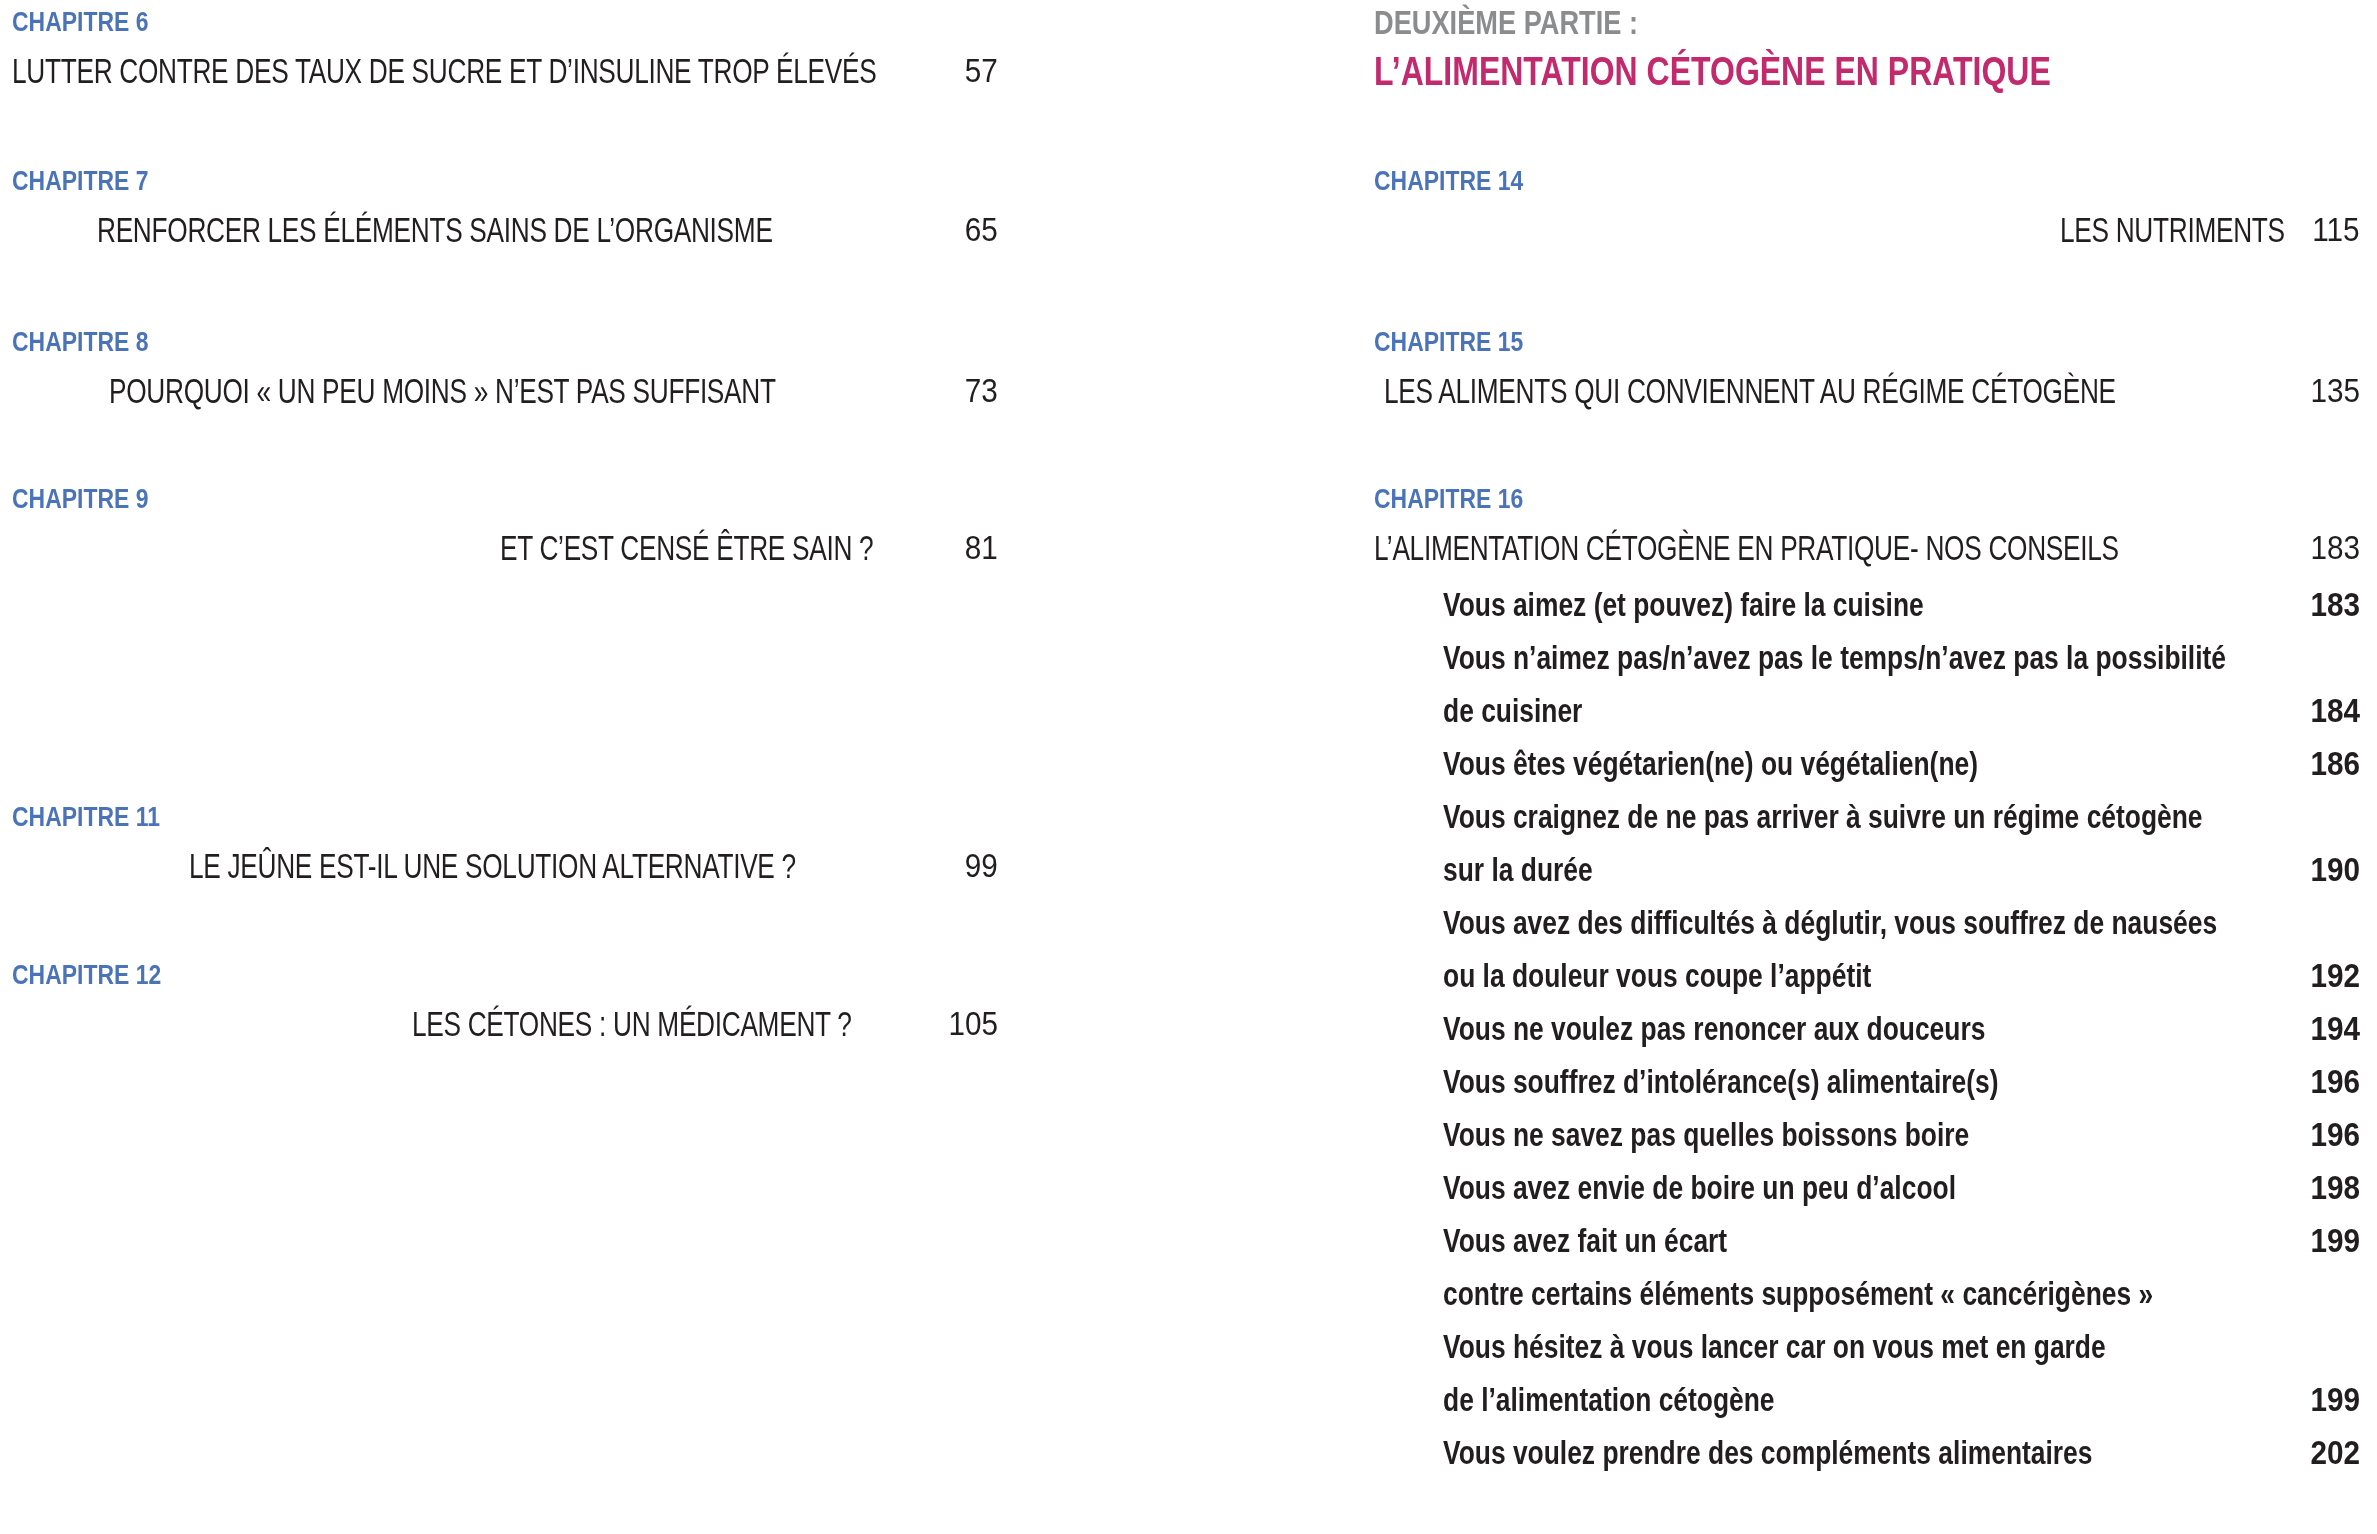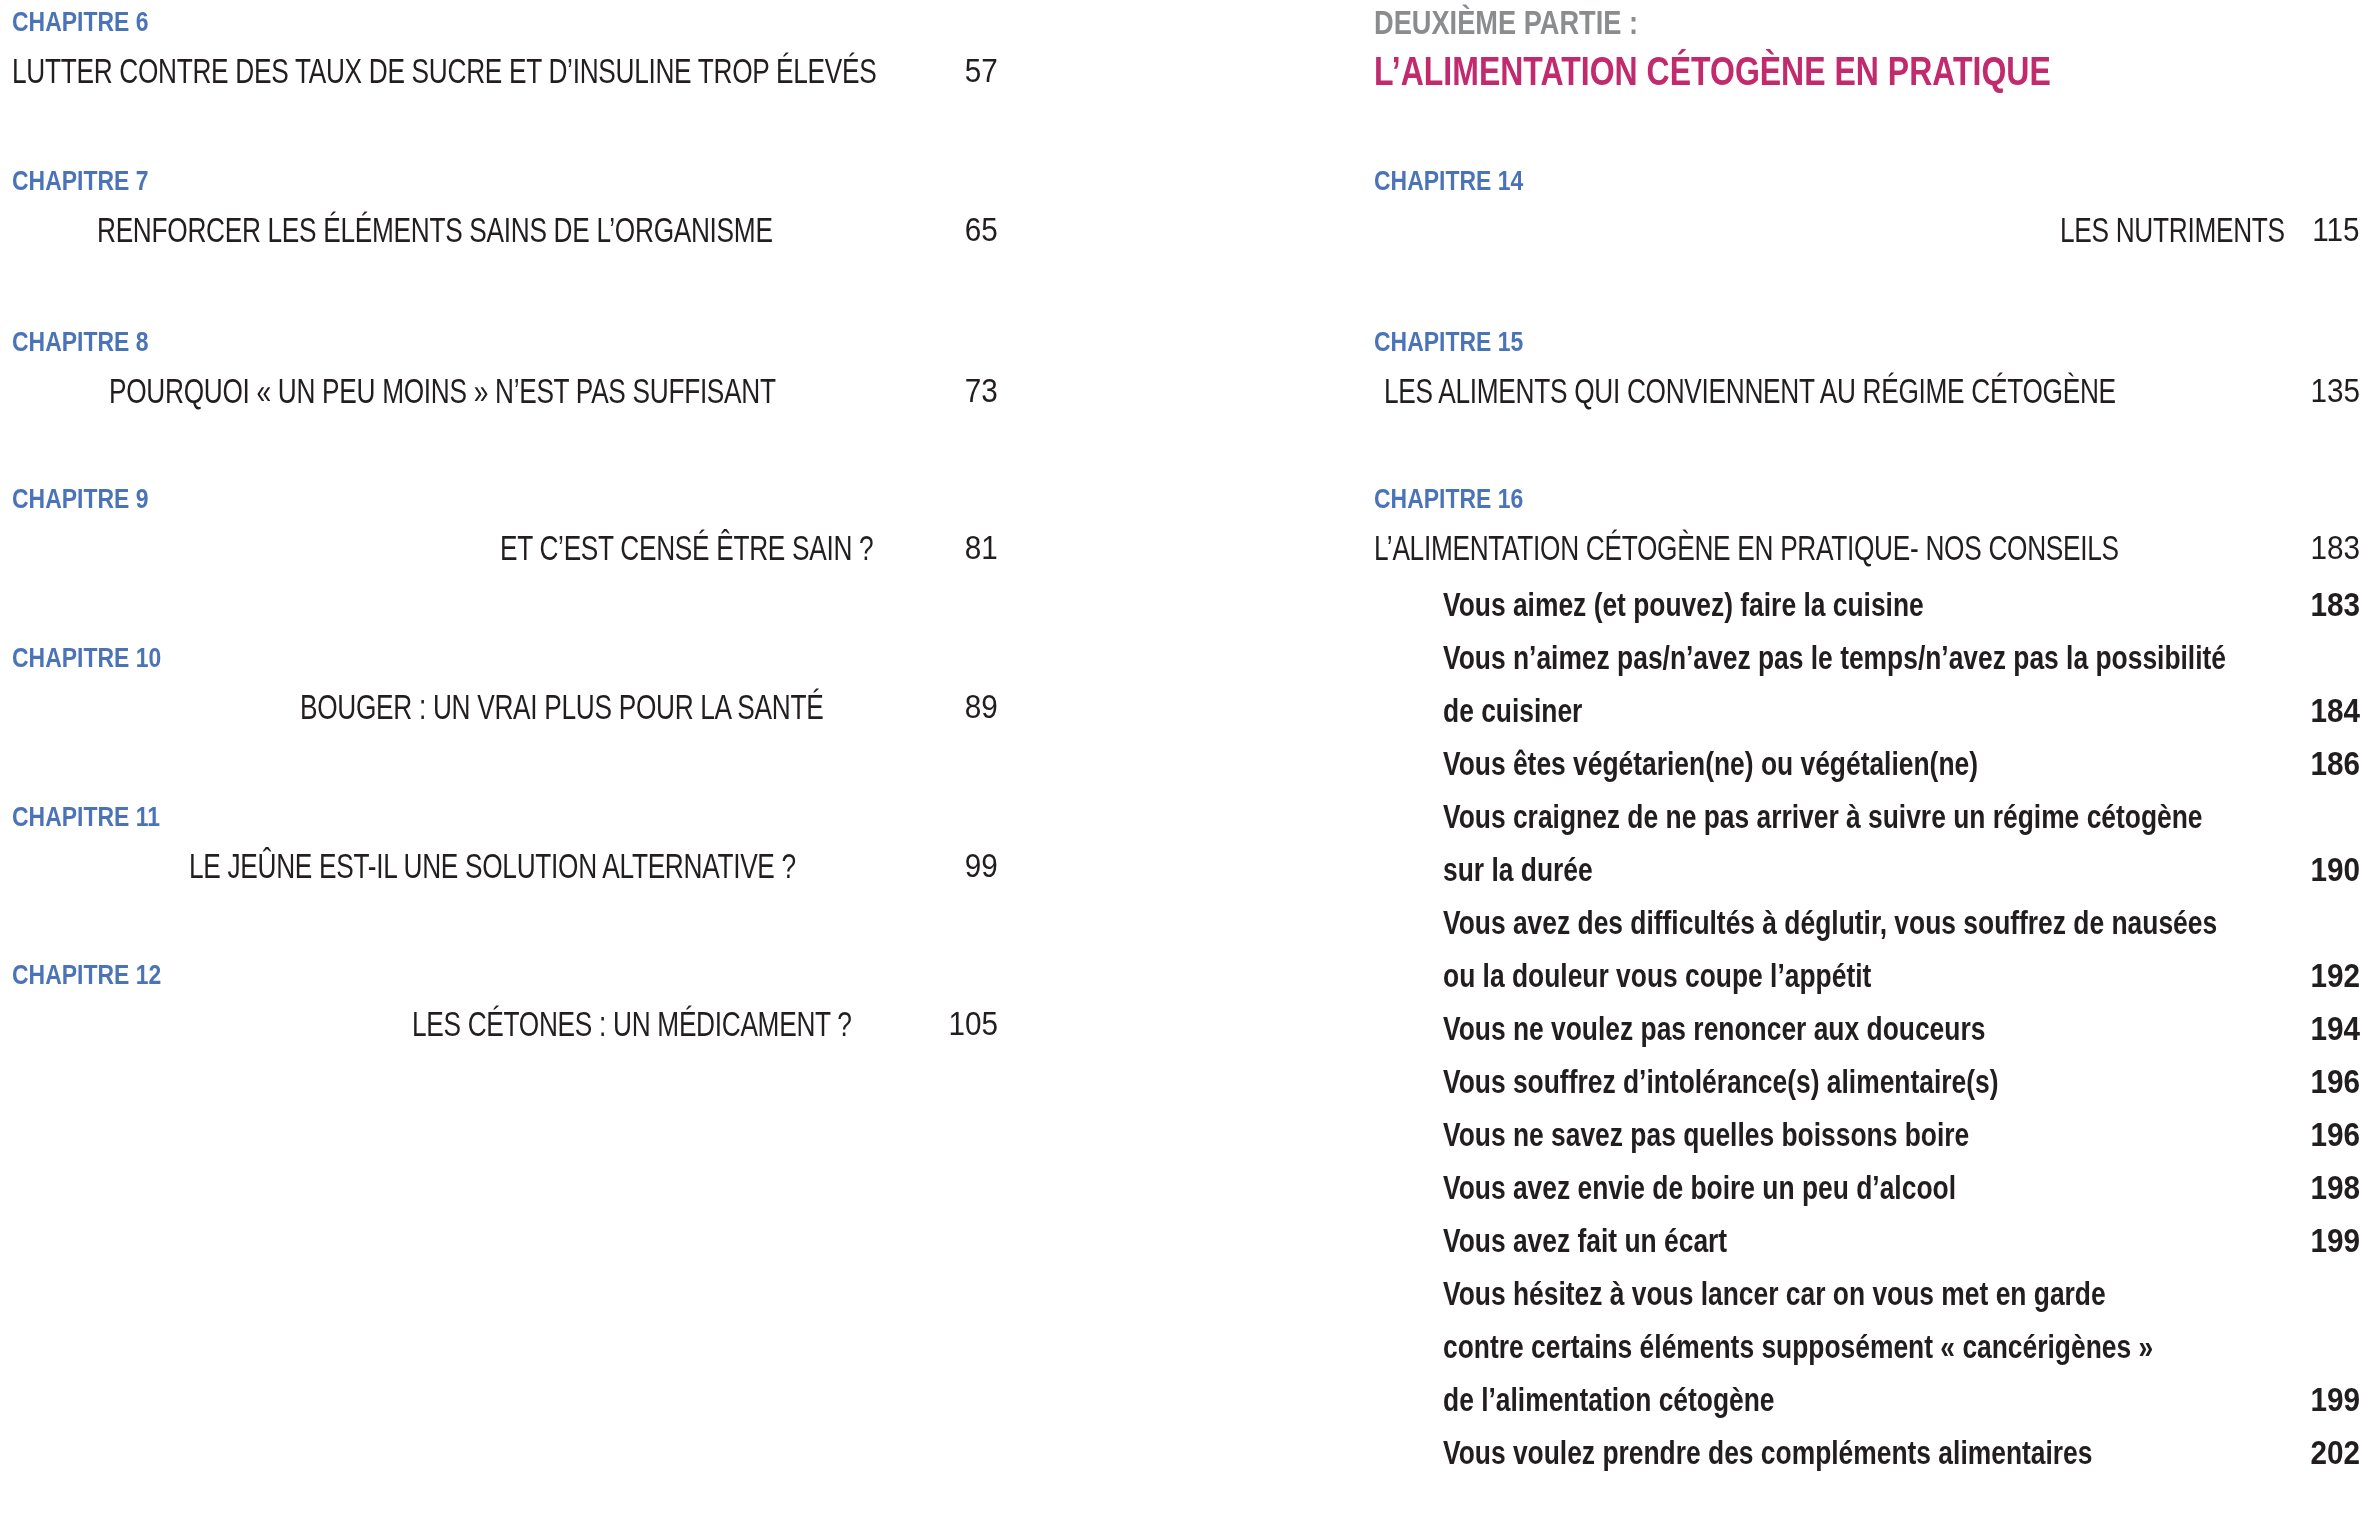--- a/index.html
+++ b/index.html
@@ -86,26 +86,20 @@
         <div class="rows">
           <div class="trow"><span class="sx">POURQUOI « UN PEU MOINS » N’EST PAS SUFFISANT</span><span class="num">73</span></div>
         </div>
       </div>
       <div class="chapter" style="top: 483px;">
         <div class="ch-label"><span class="sx">CHAPITRE 9</span></div>
         <div class="rows">
           <div class="trow"><span class="sx">ET C’EST CENSÉ ÊTRE SAIN ?</span><span class="num">81</span></div>
         </div>
       </div>
-      <div class="chapter" style="top: 642px;">
-        <div class="ch-label"><span class="sx">CHAPITRE 10</span></div>
-        <div class="rows">
-          <div class="trow"><span class="sx">BOUGER : UN VRAI PLUS POUR LA SANTÉ</span><span class="num">89</span></div>
-        </div>
-      </div>
       <div class="chapter" style="top: 801px;">
         <div class="ch-label"><span class="sx">CHAPITRE 11</span></div>
         <div class="rows">
           <div class="trow"><span class="sx">LE JEÛNE EST-IL UNE SOLUTION ALTERNATIVE ?</span><span class="num">99</span></div>
         </div>
       </div>
       <div class="chapter" style="top: 959px;">
         <div class="ch-label"><span class="sx">CHAPITRE 12</span></div>
         <div class="rows">
           <div class="trow"><span class="sx">LES CÉTONES : UN MÉDICAMENT ?</span><span class="num">105</span></div>
@@ -143,21 +137,21 @@
           <div class="sub"><span class="sx">Vous êtes végétarien(ne) ou végétalien(ne)</span><span class="num">186</span></div>
           <div class="sub"><span class="sx">Vous craignez de ne pas arriver à suivre un régime cétogène</span><span class="num"></span></div>
           <div class="sub"><span class="sx">sur la durée</span><span class="num">190</span></div>
           <div class="sub"><span class="sx">Vous avez des difficultés à déglutir, vous souffrez de nausées</span><span class="num"></span></div>
           <div class="sub"><span class="sx">ou la douleur vous coupe l’appétit</span><span class="num">192</span></div>
           <div class="sub"><span class="sx">Vous ne voulez pas renoncer aux douceurs</span><span class="num">194</span></div>
           <div class="sub"><span class="sx">Vous souffrez d’intolérance(s) alimentaire(s)</span><span class="num">196</span></div>
           <div class="sub"><span class="sx">Vous ne savez pas quelles boissons boire</span><span class="num">196</span></div>
           <div class="sub"><span class="sx">Vous avez envie de boire un peu d’alcool</span><span class="num">198</span></div>
           <div class="sub"><span class="sx">Vous avez fait un écart</span><span class="num">199</span></div>
+          <div class="sub"><span class="sx">contre certains éléments supposément « cancérigènes »</span><span class="num"></span></div>
           <div class="sub"><span class="sx">Vous hésitez à vous lancer car on vous met en garde</span><span class="num"></span></div>
-          <div class="sub"><span class="sx">contre certains éléments supposément « cancérigènes »</span><span class="num"></span></div>
           <div class="sub"><span class="sx">de l’alimentation cétogène</span><span class="num">199</span></div>
           <div class="sub"><span class="sx">Vous voulez prendre des compléments alimentaires</span><span class="num">202</span></div>
         </div>
       </div>
     </section>
 </div>
 
 
 </body></html>

